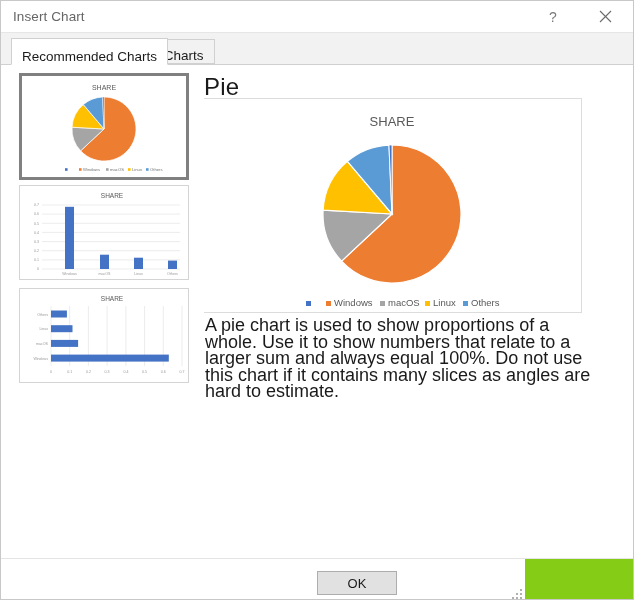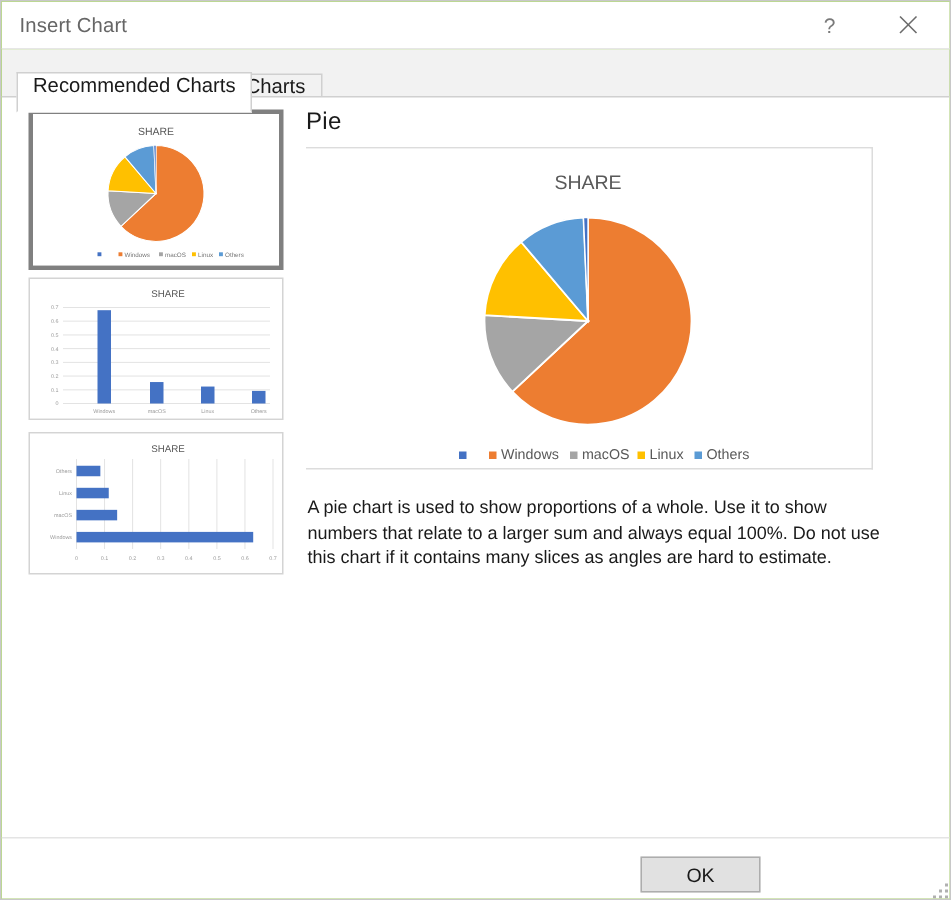--- a/index.html
+++ b/index.html
@@ -63,27 +63,26 @@
     height: 31px;
     background: #f2f2f2;
     box-sizing: border-box;
   }
   .tab {
     position: absolute;
     top: 6px;
     height: 25px;
     padding: 0 10px;
     display: flex;
-    align-items: flex-start;
+    align-items: flex-end;
     font-size: 13.5px;
     color: #1a1a1a;
     box-sizing: border-box;
     white-space: nowrap;
     cursor: default;
-    margin-top: 10px;
   }
   .tab.active {
     left: 10px;
     background: #ffffff;
     border: 1px solid #d0d0d0;
     border-bottom: 1px solid #ffffff;
     top: 5px;
     height: 27px;
     z-index: 3;
   }
@@ -142,49 +141,49 @@
   
   .preview {
     position: absolute;
     left: 200px; top: 0;
     width: 400px;
     height: 494px;
   }
   .preview-title {
     position: absolute;
     left: 3px; top: 8px;
-    font-size: 16px;
+    font-size: 24px;
     color: #1a1a1a;
     letter-spacing: .2px;
   }
   .preview-box {
     position: absolute;
     left: 3px; top: 33px;
     width: 378px;
     height: 215px;
     border: 1px solid #dcdcdc;
     border-left: none;
     background: #ffffff;
     box-sizing: border-box;
   }
   .preview-box svg { display: block; }
   .preview-desc {
     position: absolute;
-    left: 4px; top: 265px;
+    left: 4px; top: 252px;
     width: 396px;
-    font-size: 12px;
+    font-size: 18px;
     line-height: 16.5px;
     color: #1a1a1a;
   }
 
   
   .footer {
     position: absolute;
     left: 0; top: 557px;
-    width: 634px;
+    width: 524px;
     height: 43px;
     background: #ffffff;
     box-sizing: border-box;
   }
   .sep {
     position: absolute;
     left: 0; top: 0;
     width: 634px;
     height: 1px;
     background: #e4e4e4;

